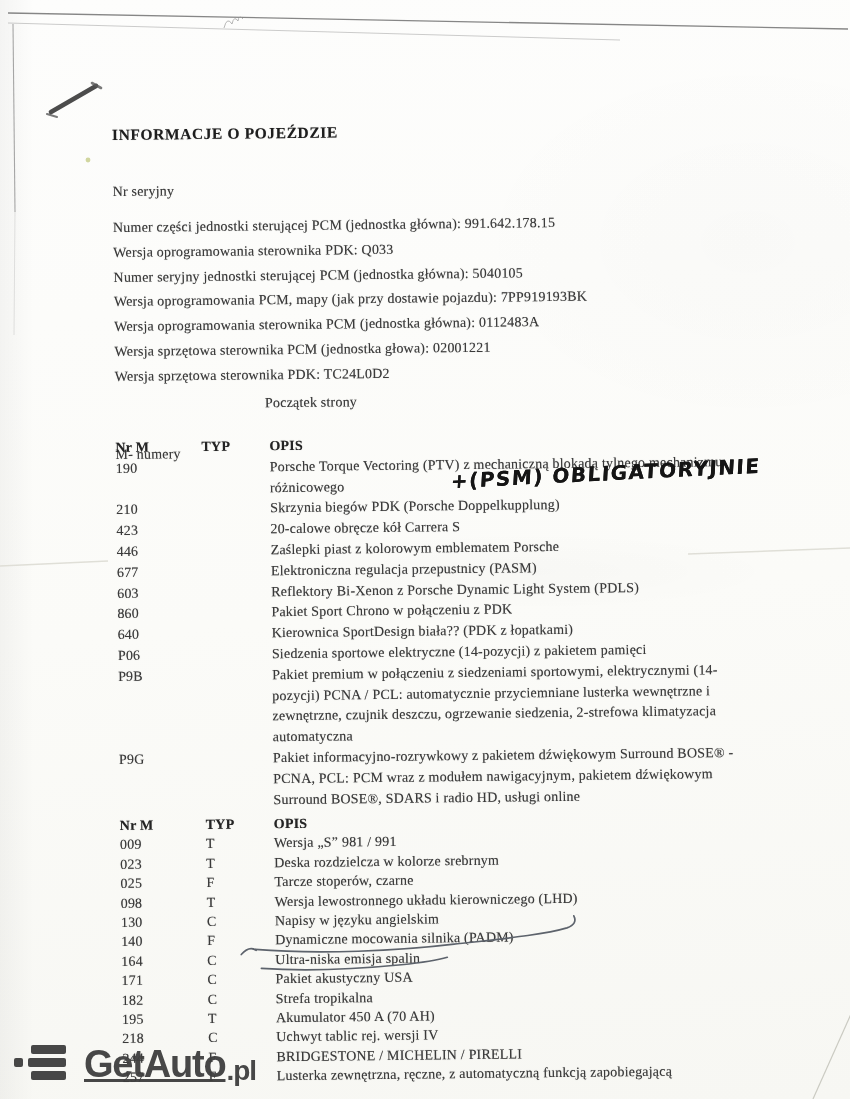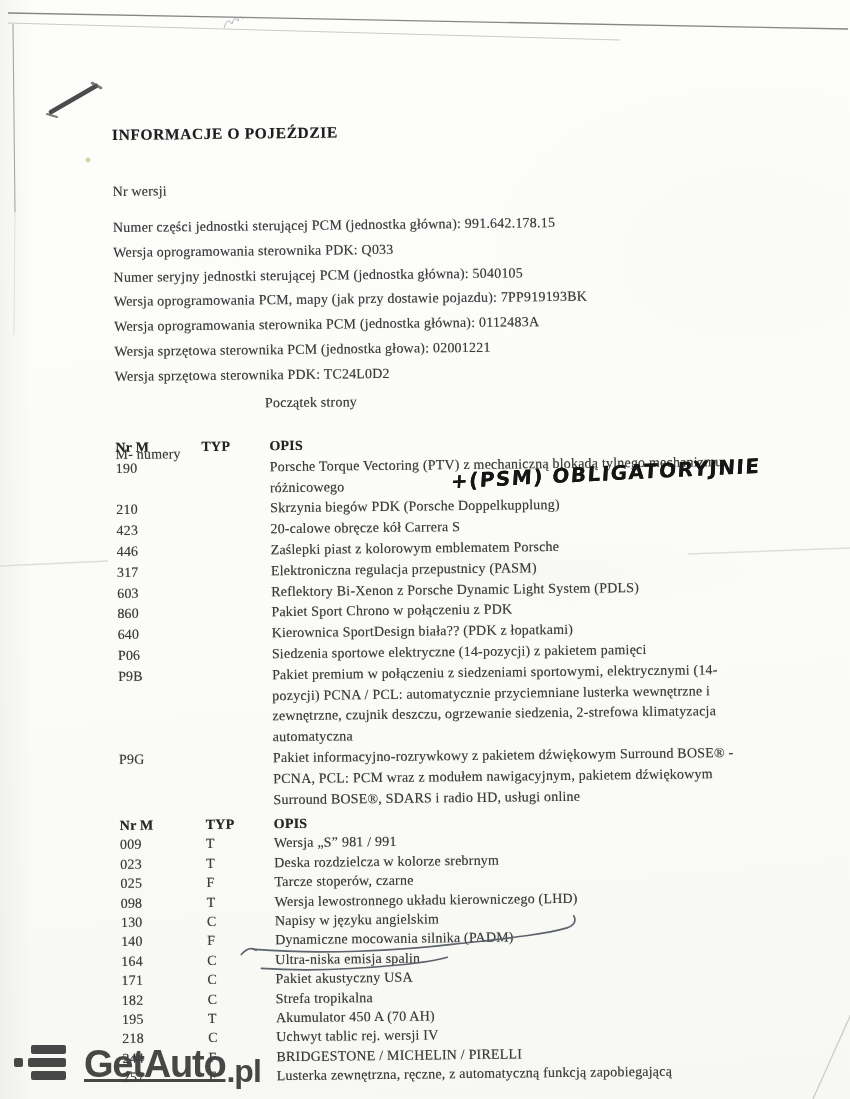--- a/index.html
+++ b/index.html
@@ -48,29 +48,29 @@
     display:flex;align-items:center;color:#3e3e3e;opacity:0.95;
     font-family:"Liberation Sans",sans-serif;font-weight:700;
   }
   .wm-icon{position:relative;width:60px;height:48px;flex:none;}
   .wm-icon span{position:absolute;background:#3e3e3e;border-radius:2px;display:block;}
   .wm-b1{left:23px;top:5px;width:35px;height:9px;}
   .wm-dot{left:6px;top:18px;width:9px;height:9px;}
   .wm-b2{left:20px;top:18px;width:38px;height:9px;}
   .wm-b3{left:23px;top:31px;width:35px;height:9px;}
   .wm-text{font-size:38px;letter-spacing:-1.2px;margin-left:16px;text-decoration:underline;}
-  .wm-tld{font-size:32px;letter-spacing:-1px;position:relative;top:7px;margin-left:1px;}
+  .wm-tld{font-size:28px;letter-spacing:-1px;position:relative;top:7px;margin-left:1px;}
 </style>
 </head>
 <body>
 
 <div class="doc">
 
   <div class="abs page-title">INFORMACJE O POJEŹDZIE</div>
-  <div class="abs subtitle">Nr wersji</div>
+  <div class="abs subtitle">Nr seryjny</div>
 
   <div class="abs info">
     <div>Numer części jednostki sterującej PCM (jednostka główna): 991.642.178.15</div>
     <div>Wersja oprogramowania sterownika PDK: Q033</div>
     <div>Numer seryjny jednostki sterującej PCM (jednostka główna): 5040105</div>
     <div>Wersja oprogramowania PCM, mapy (jak przy dostawie pojazdu): 7PP919193BK</div>
     <div>Wersja oprogramowania sterownika PCM (jednostka główna): 0112483A</div>
     <div>Wersja sprzętowa sterownika PCM (jednostka głowa): 02001221</div>
     <div>Wersja sprzętowa sterownika PDK: TC24L0D2</div>
   </div>
@@ -99,21 +99,21 @@
     <div class="col nr">423</div>
     <div class="col typ"></div>
     <div class="col opis">20-calowe obręcze kół Carrera S</div>
   </div>
         <div class="t-row">
     <div class="col nr">446</div>
     <div class="col typ"></div>
     <div class="col opis">Zaślepki piast z kolorowym emblematem Porsche</div>
   </div>
         <div class="t-row">
-    <div class="col nr">317</div>
+    <div class="col nr">677</div>
     <div class="col typ"></div>
     <div class="col opis">Elektroniczna regulacja przepustnicy (PASM)</div>
   </div>
         <div class="t-row">
     <div class="col nr">603</div>
     <div class="col typ"></div>
     <div class="col opis">Reflektory Bi-Xenon z Porsche Dynamic Light System (PDLS)</div>
   </div>
         <div class="t-row">
     <div class="col nr">860</div>

